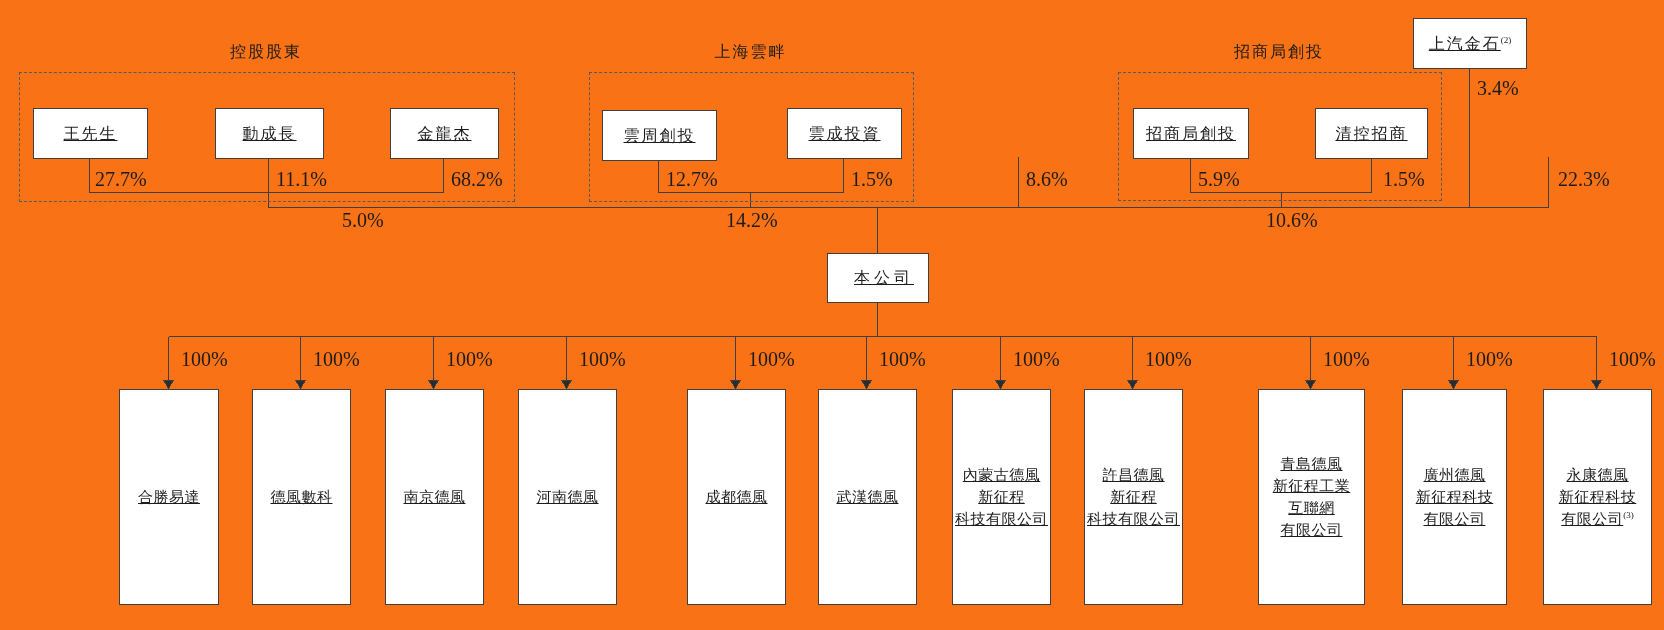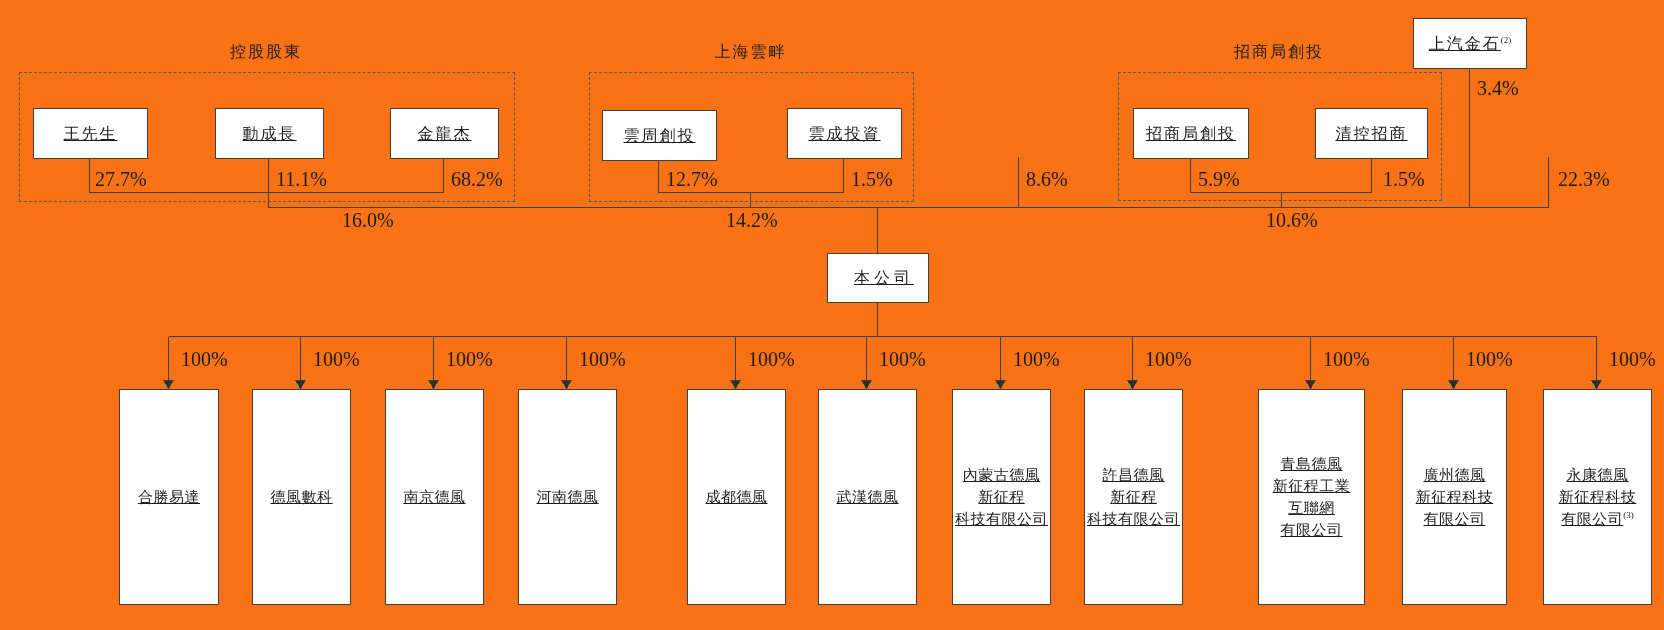--- a/index.html
+++ b/index.html
@@ -129,21 +129,21 @@
   <div class="pct" style="left:276px;top:172px">11.1%</div>
   <div class="pct" style="left:451px;top:172px">68.2%</div>
   <div class="pct" style="left:666px;top:172px">12.7%</div>
   <div class="pct" style="left:851px;top:172px">1.5%</div>
   <div class="pct" style="left:1026px;top:172px">8.6%</div>
   <div class="pct" style="left:1198px;top:172px">5.9%</div>
   <div class="pct" style="left:1383px;top:172px">1.5%</div>
   <div class="pct" style="left:1477px;top:81px">3.4%</div>
   <div class="pct" style="left:1558px;top:172px">22.3%</div>
 
-  <div class="pct" style="left:342px;top:213px">16.0%</div>
+  <div class="pct" style="left:342px;top:213px">5.0%</div>
   <div class="pct" style="left:726px;top:213px">14.2%</div>
   <div class="pct" style="left:1266px;top:213px">10.6%</div>
 
   <div class="box co" style="left:827px;top:253px;width:100px;height:48px">
     <div class="txt"><span class="nm">本公司</span></div>
   </div>
 
   <div class="pct" style="left:181px;top:352px">100%</div>
   <div class="pct" style="left:313px;top:352px">100%</div>
   <div class="pct" style="left:446px;top:352px">100%</div>

